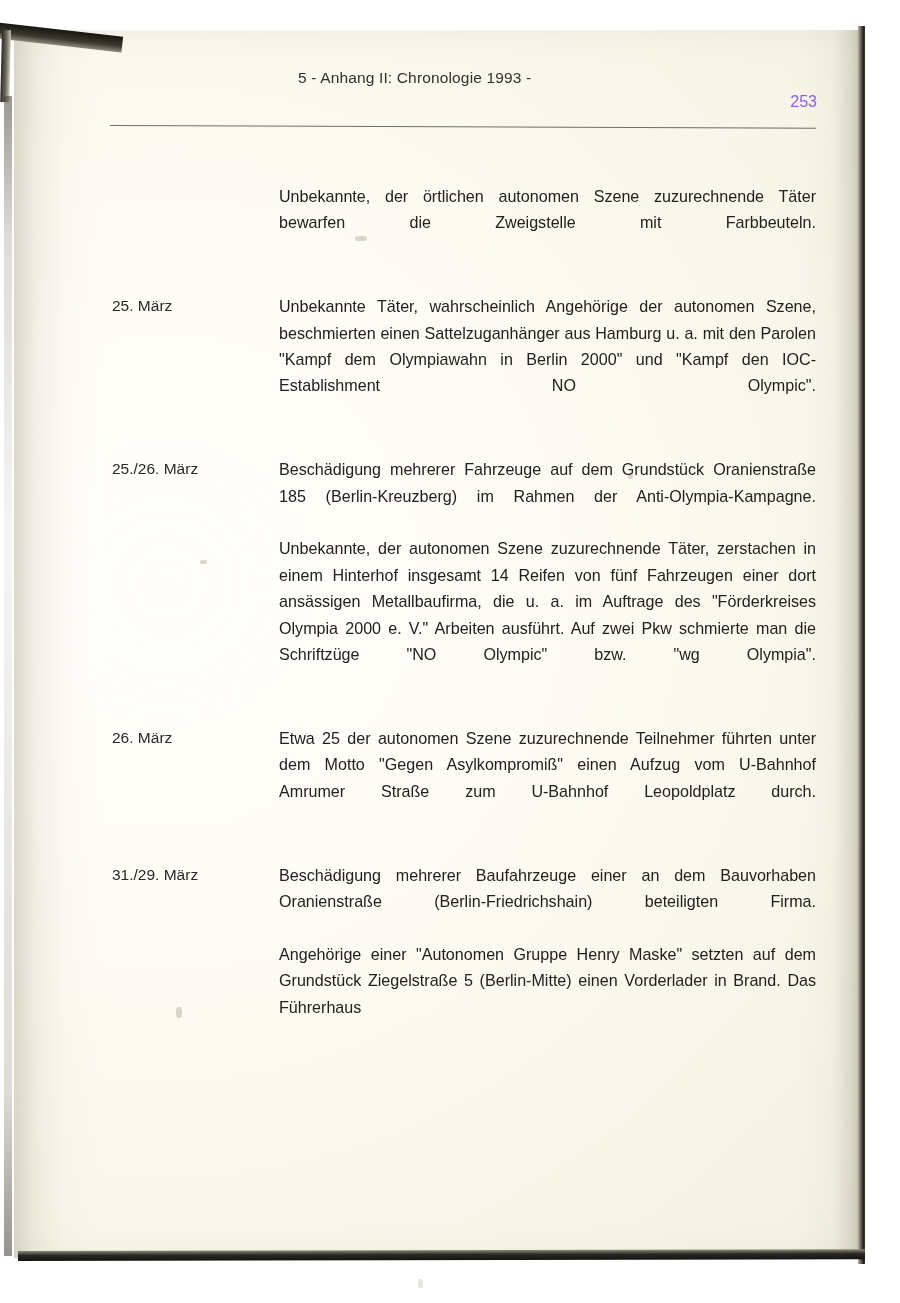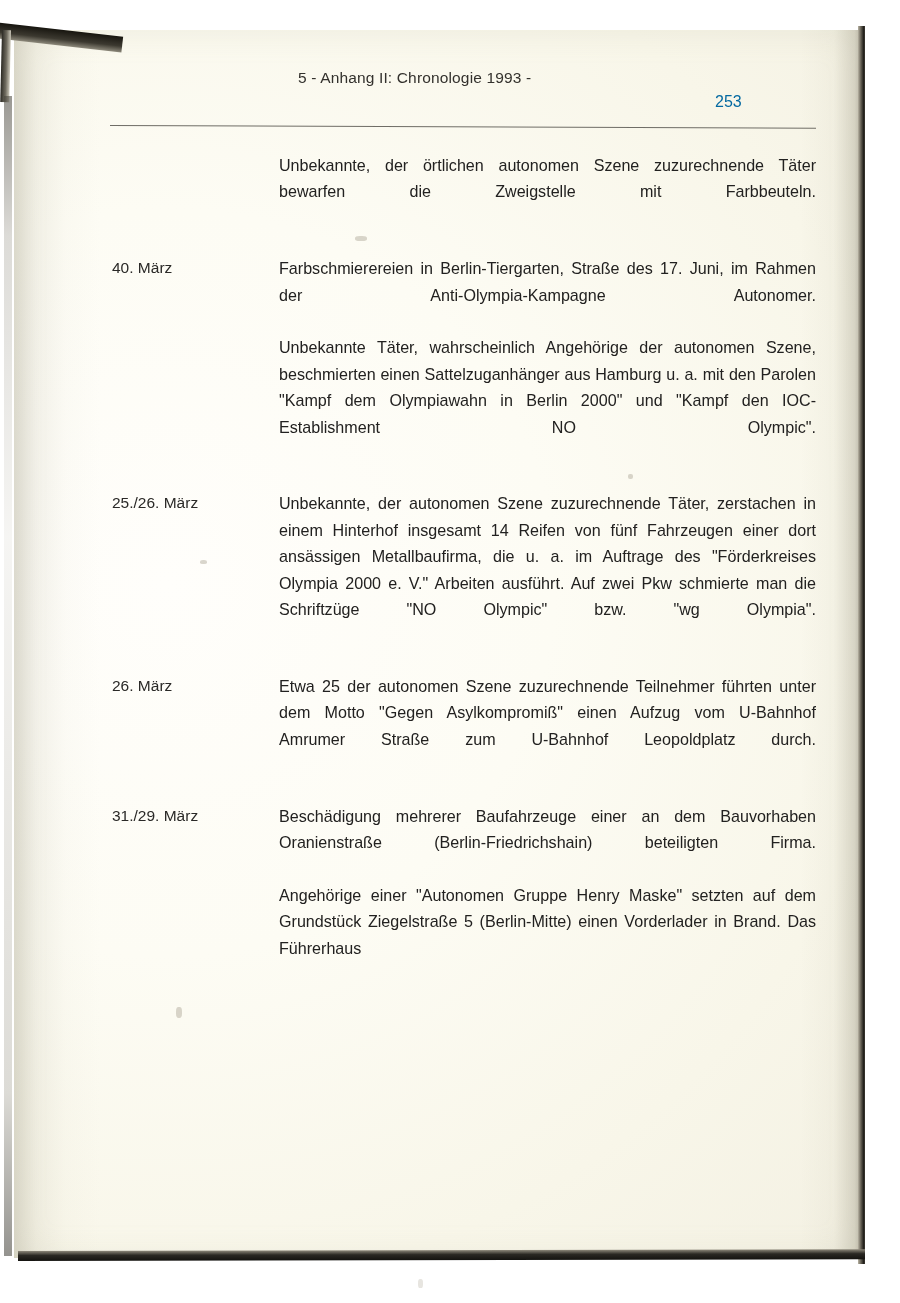--- a/index.html
+++ b/index.html
@@ -144,23 +144,23 @@
     letter-spacing: 0.15px;
     white-space: nowrap;
     color: #33312d;
   }
 
   .folio {
     position: absolute;
     left: 700px;
     top: 93px;
     width: 102px;
-    text-align: left;
+    text-align: right;
     font-size: 16px;
-    color: #0369a1;
+    color: #8b5cf6;
   }
 
   .rule {
     position: absolute;
     left: 95px;
     top: 125px;
     width: 706px;
     height: 1.4px;
     background: #6f6d66;
     transform: rotate(0.22deg);
@@ -173,20 +173,21 @@
     left: 97px;
     top: 152px;
     width: 704px;
   }
 
   .entry {
     position: relative;
     display: flex;
     align-items: flex-start;
     margin-bottom: 24px;
+    margin-top: 31px;
   }
 
   .entry-date {
     flex: 0 0 167px;
     font-size: 15.5px;
     line-height: 26.4px;
     color: #2a2927;
     white-space: nowrap;
   }
 
@@ -251,29 +252,29 @@
     <div class="rule"></div>
 
     <div class="entries" id="entries">
         <div class="entry">
           <div class="entry-date"></div>
           <div class="entry-body">
             <p>Unbekannte, der örtlichen autonomen Szene zuzurechnende Täter bewarfen die Zweigstelle mit Farbbeuteln.</p>
           </div>
         </div>
         <div class="entry">
-          <div class="entry-date">40. März</div>
-          <div class="entry-body">
-            <p>Farbschmierereien in Berlin-Tiergarten, Straße des 17. Juni, im Rahmen der Anti-Olympia-Kampagne Autonomer.</p>
+          <div class="entry-date">25. März</div>
+          <div class="entry-body">
             <p>Unbekannte Täter, wahrscheinlich Angehörige der autonomen Szene, beschmierten einen Sattelzuganhänger aus Hamburg u. a. mit den Parolen "Kampf dem Olympiawahn in Berlin 2000" und "Kampf den IOC-Establishment NO Olympic".</p>
           </div>
         </div>
         <div class="entry">
           <div class="entry-date">25./26. März</div>
           <div class="entry-body">
+            <p>Beschädigung mehrerer Fahrzeuge auf dem Grundstück Oranienstraße 185 (Berlin-Kreuzberg) im Rahmen der Anti-Olympia-Kampagne.</p>
             <p>Unbekannte, der autonomen Szene zuzurechnende Täter, zerstachen in einem Hinterhof insgesamt 14 Reifen von fünf Fahrzeugen einer dort ansässigen Metallbaufirma, die u. a. im Auftrage des "Förderkreises Olympia 2000 e. V." Arbeiten ausführt. Auf zwei Pkw schmierte man die Schriftzüge "NO Olympic" bzw. "wg Olympia".</p>
           </div>
         </div>
         <div class="entry">
           <div class="entry-date">26. März</div>
           <div class="entry-body">
             <p>Etwa 25 der autonomen Szene zuzurechnende Teilnehmer führten unter dem Motto "Gegen Asylkompromiß" einen Aufzug vom U-Bahnhof Amrumer Straße zum U-Bahnhof Leopoldplatz durch.</p>
           </div>
         </div>
         <div class="entry">

